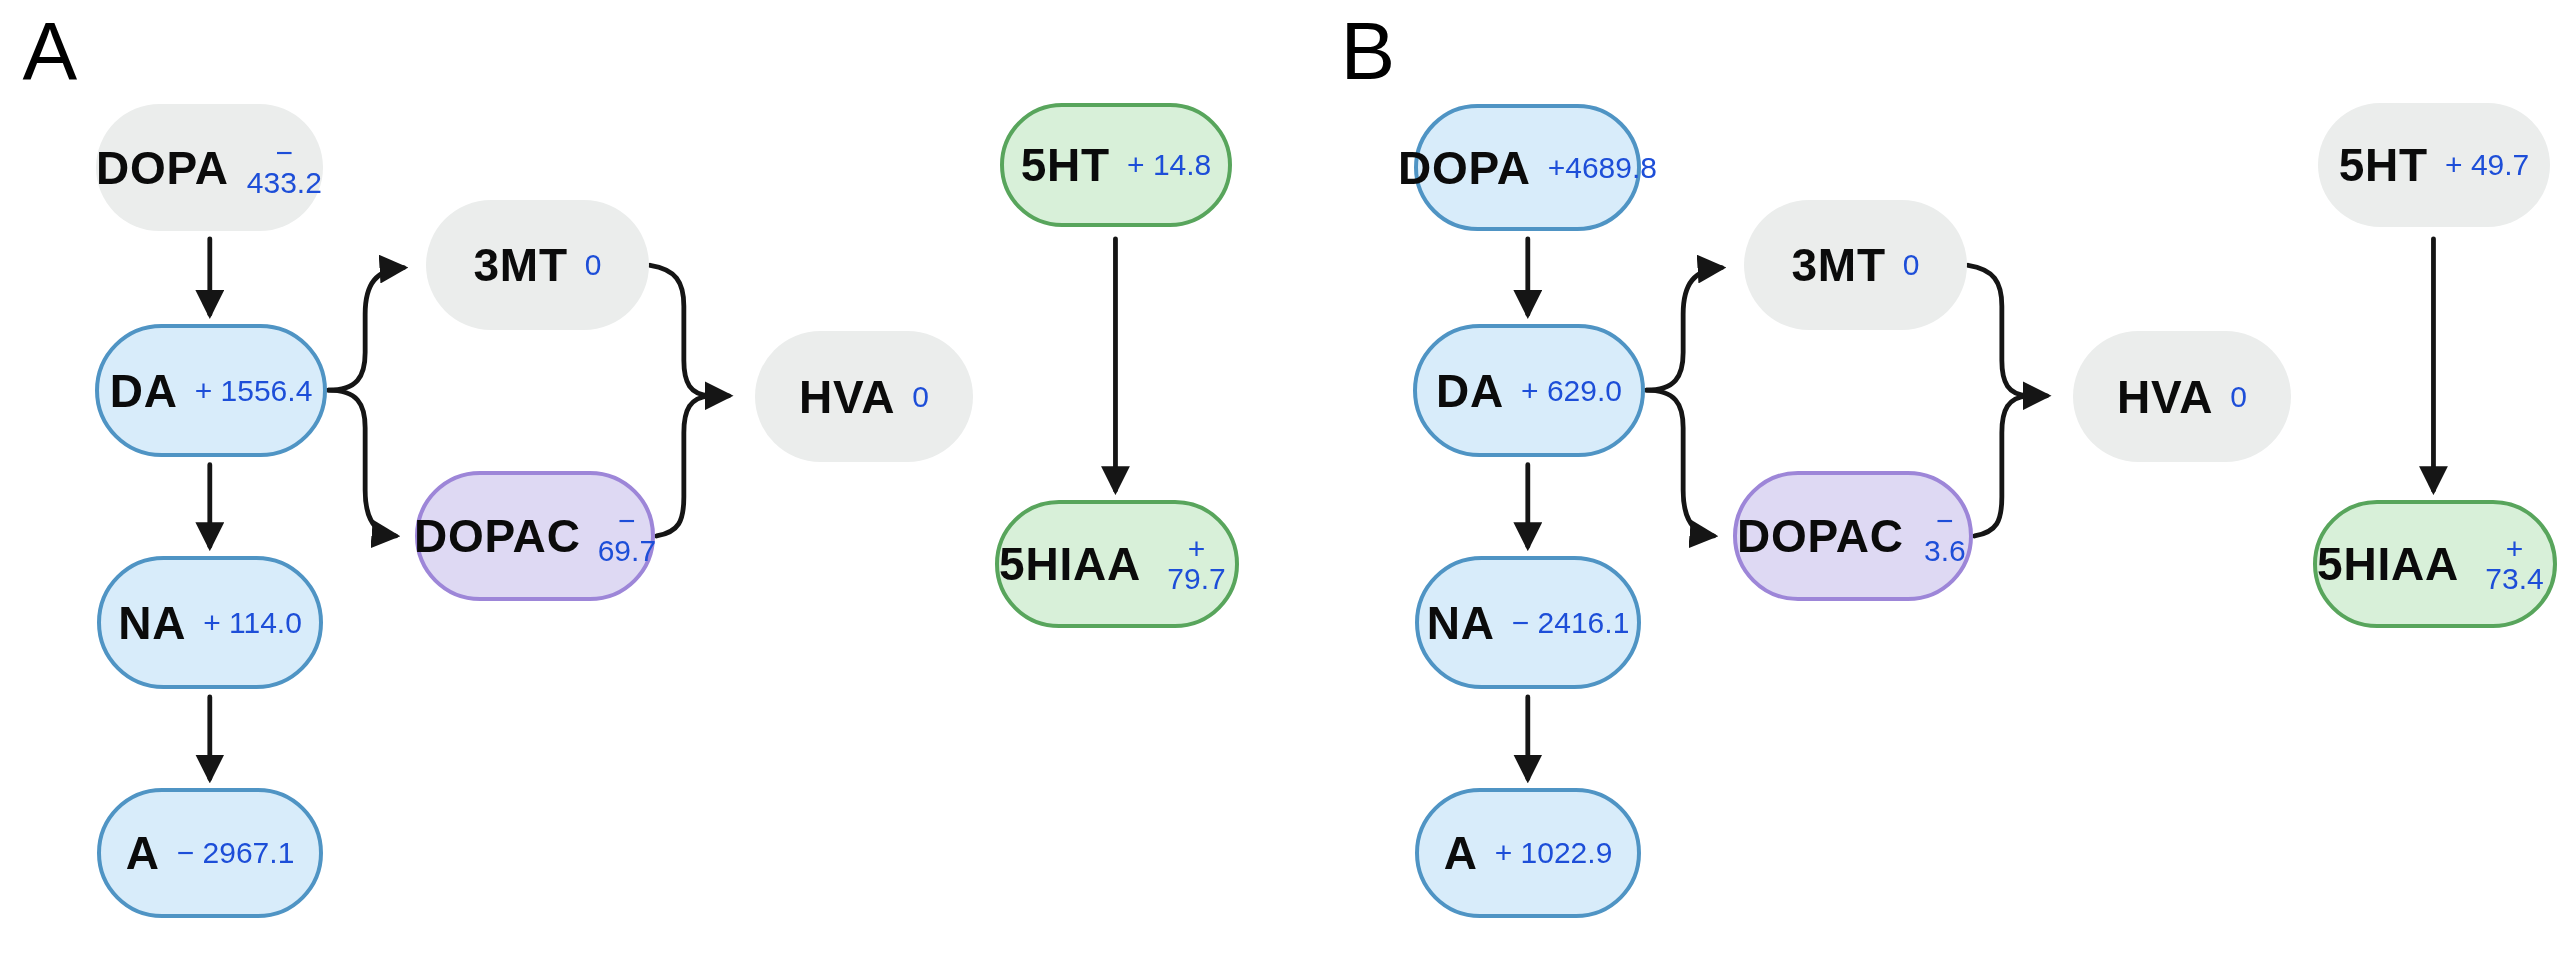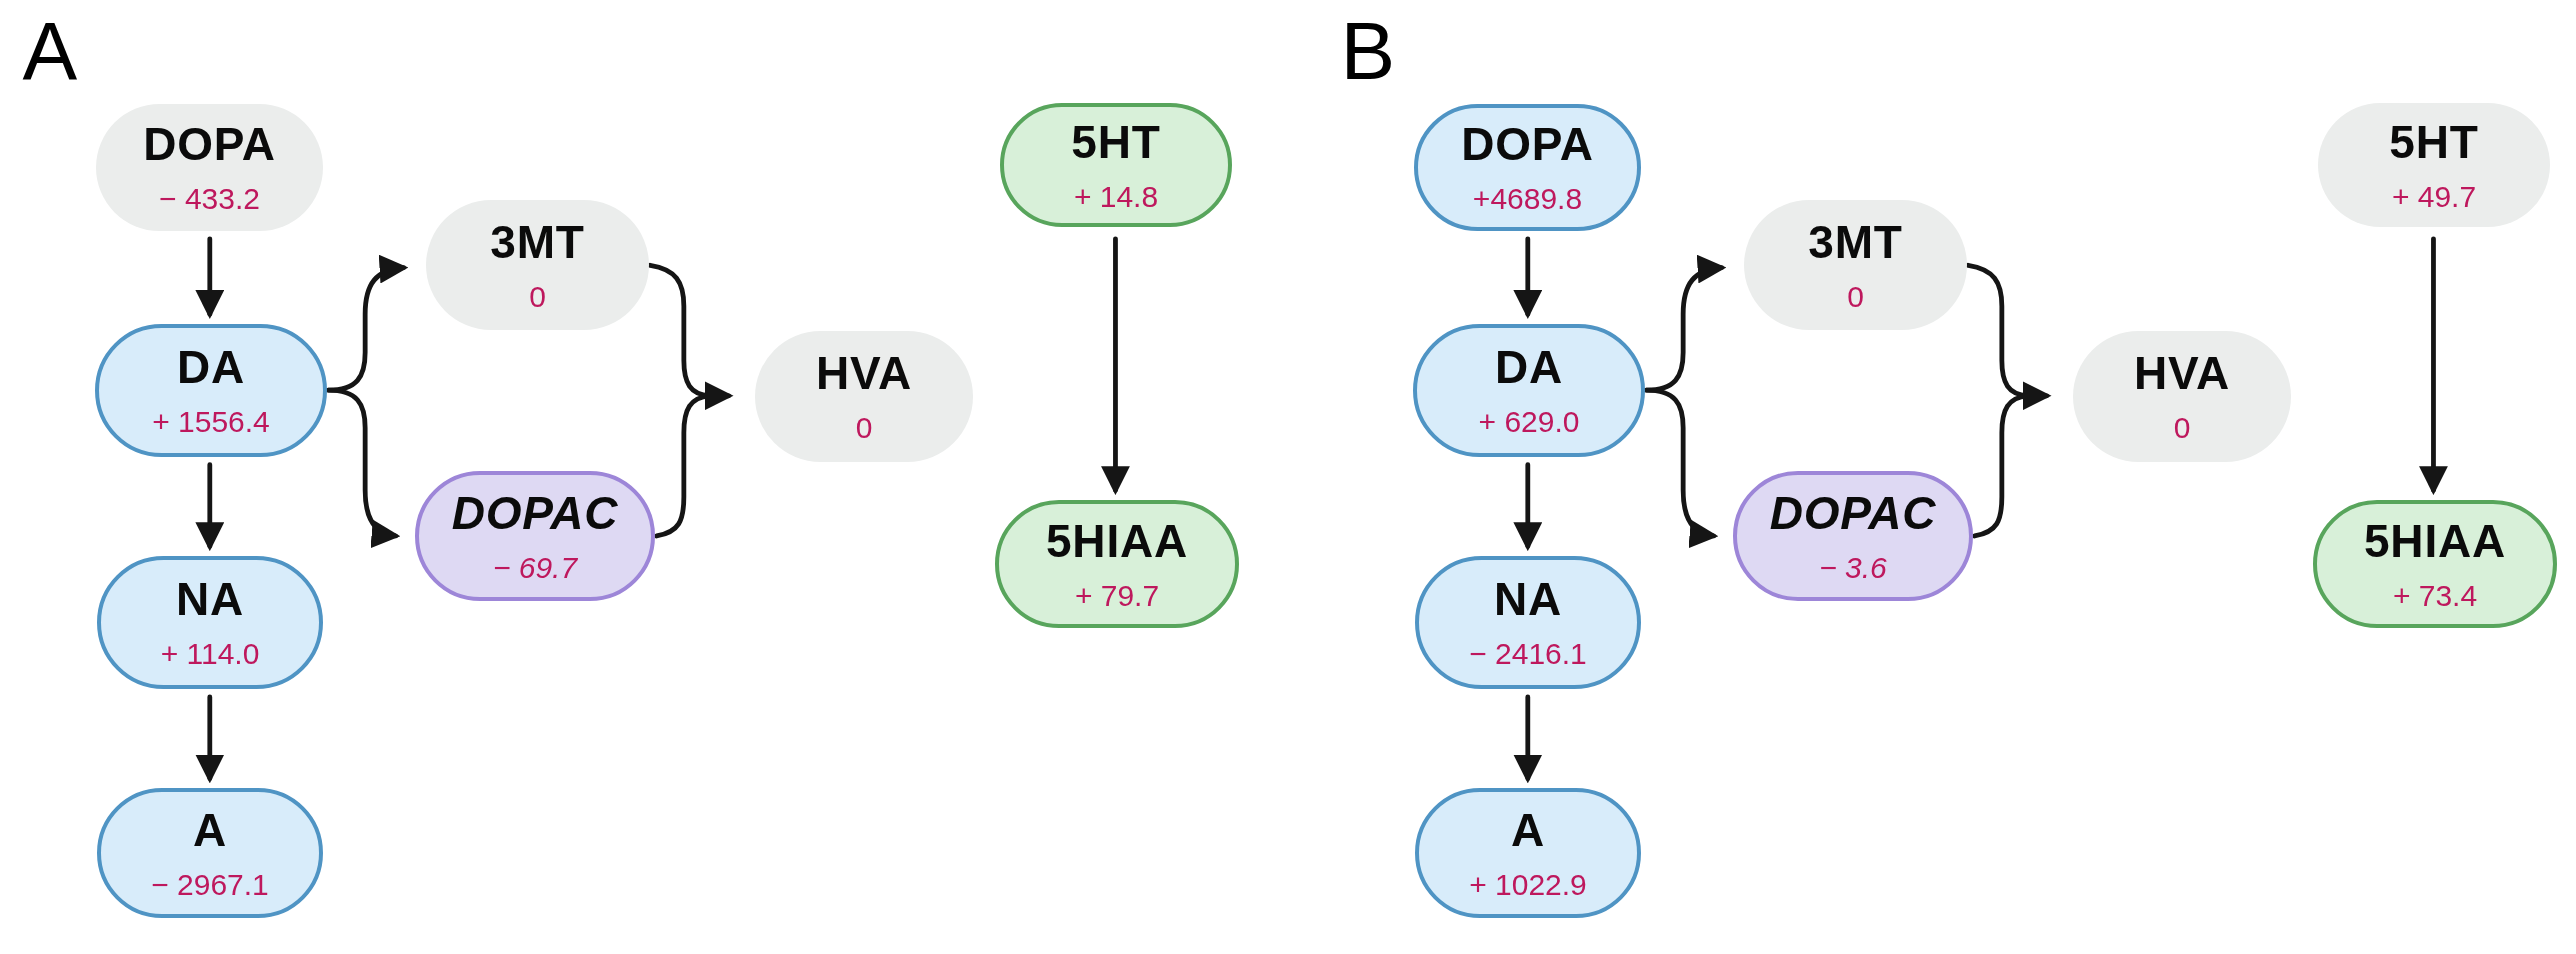--- a/index.html
+++ b/index.html
@@ -40,43 +40,43 @@
     stroke: var(--edge, #151515);
     stroke-width: 6;
     fill: none;
     stroke-linecap: round;
     stroke-linejoin: round;
   }
   .node {
     position: absolute;
     border-radius: 67px;
     display: flex;
-    flex-direction: column;
+    flex-direction: row;
     align-items: center;
     justify-content: center;
     gap: 17px;
     box-sizing: border-box;
     text-align: center;
   }
   .node-label {
     font-size: 46px;
     font-weight: 700;
     line-height: 1;
     color: #0b0b0b;
     letter-spacing: 0.8px;
   }
   .node-value {
     font-size: 30px;
     font-weight: 400;
     line-height: 1;
-    color: #be185d;
+    color: #1d4ed8;
   }
   .kind-gray   { background: var(--gray-fill, #ebedec); }
   .kind-blue   { background: var(--blue-fill, #d8ecfa);  border: 4px solid var(--blue-border, #4f94c4); }
-  .kind-purple { background: var(--purple-fill, #ded9f3); border: 4px solid var(--purple-border, #9d86d8); font-style: italic; }
+  .kind-purple { background: var(--purple-fill, #ded9f3); border: 4px solid var(--purple-border, #9d86d8); }
   .kind-green  { background: var(--green-fill, #d8f0d9);  border: 4px solid var(--green-border, #58a55c); }
 </style>
 </head>
 <body>
 
 <div class="canvas" id="canvas">
     <div class="panel" style="left: 0px;">
       <div class="panel-label">A</div>
       <svg class="connectors" width="1254" height="955" viewBox="0 0 1566 1192">
         <defs>

